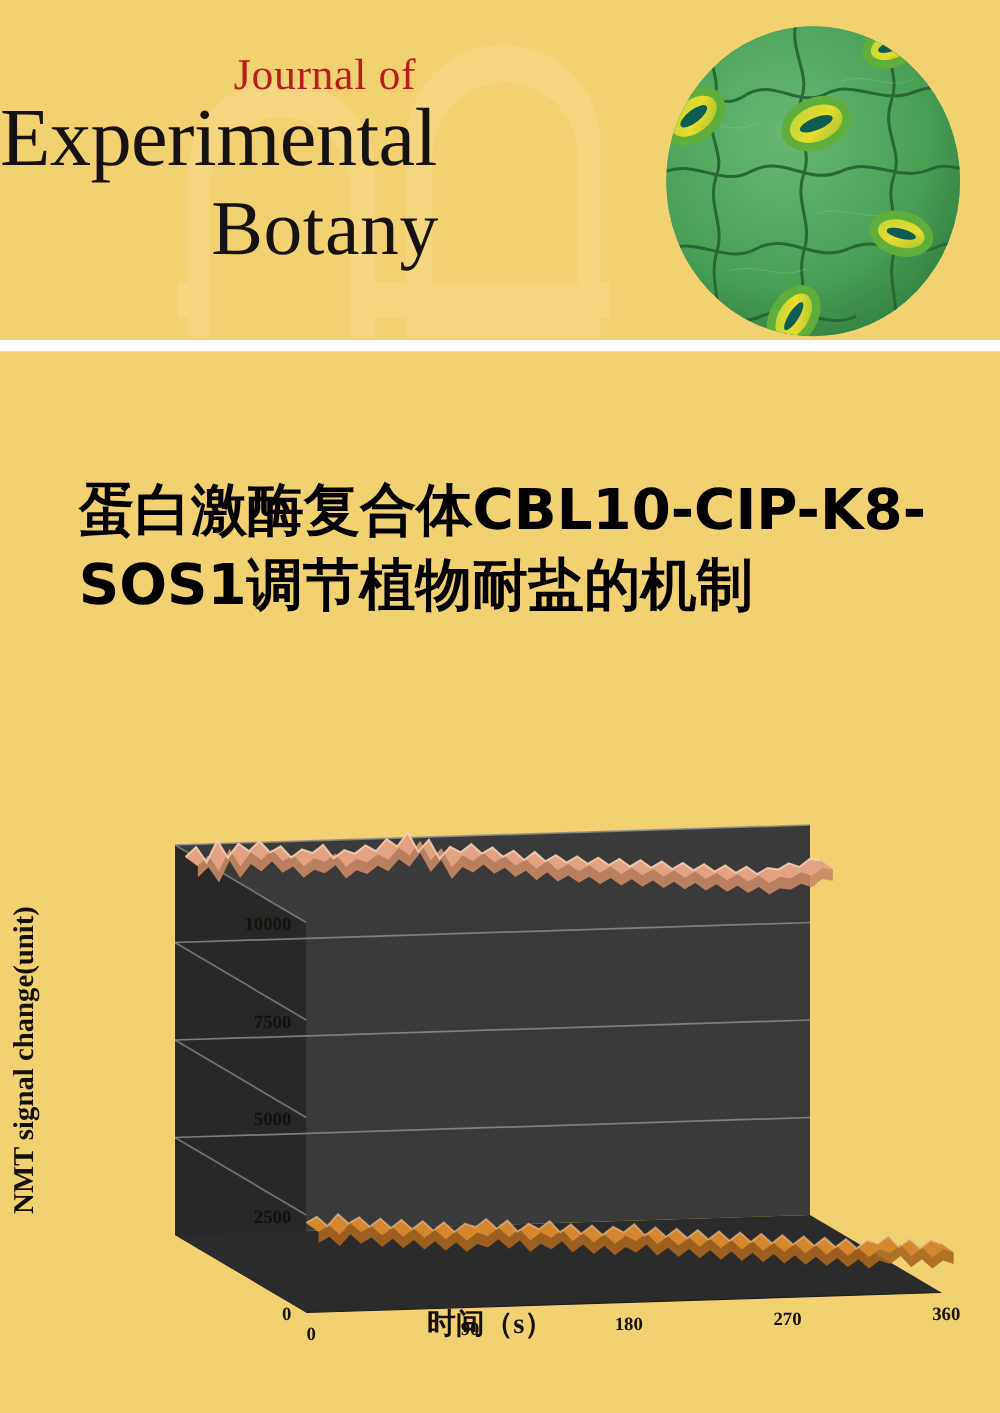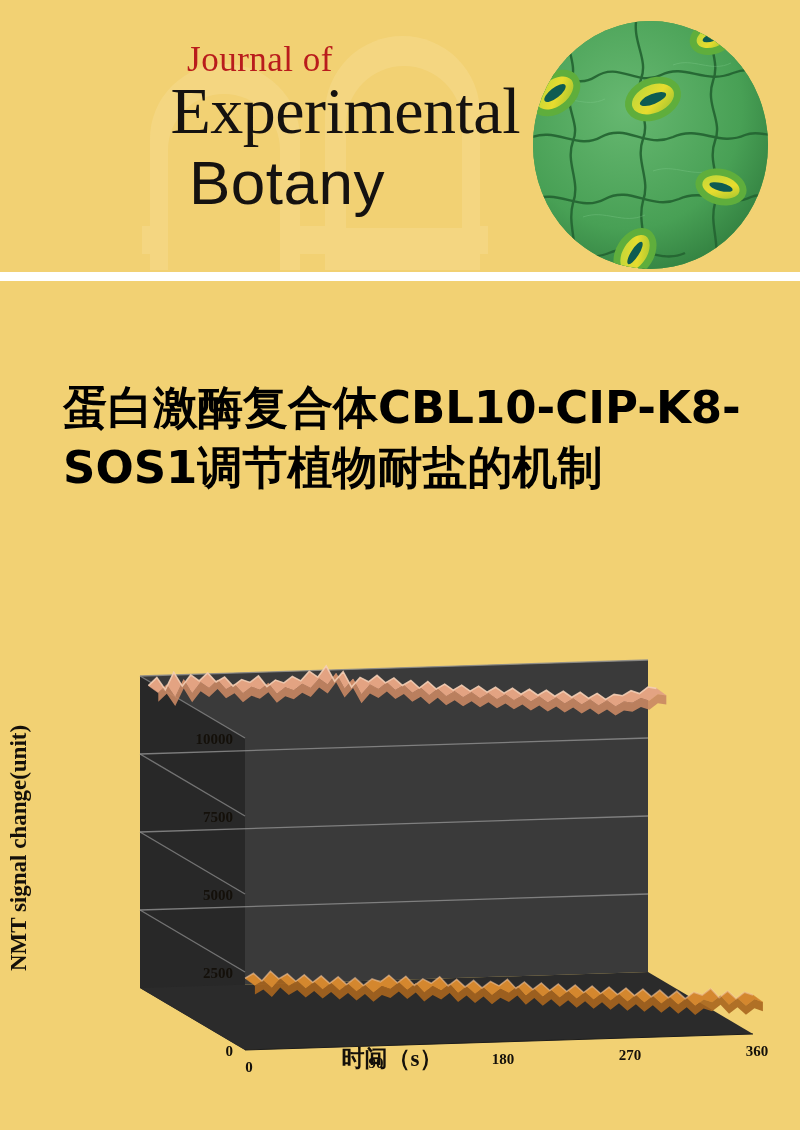--- a/index.html
+++ b/index.html
@@ -18,24 +18,24 @@
   .wm-arch{position:absolute;background:#F7DE96;border-radius:120px 120px 0 0;}
   .wm-a{left:0px;top:34px;width:150px;height:206px;}
   .wm-b{left:175px;top:6px;width:155px;height:234px;}
   .wm-base{position:absolute;left:-8px;top:196px;width:346px;height:28px;background:#F7DE96;}
   .wm-cut{position:absolute;left:18px;top:64px;width:112px;height:176px;background:#F2D173;border-radius:90px 90px 0 0;}
   .wm-cut2{position:absolute;left:196px;top:36px;width:116px;height:162px;background:#F2D173;border-radius:90px 90px 0 0;}
 
   .jtitle{position:absolute;left:0;top:0;width:520px;height:272px;}
   .j-line1{position:absolute;left:0;width:520px;top:40px;text-align:center;
     font-size:35px;color:#b91c1c;letter-spacing:.5px;font-family:"Liberation Serif",serif;}
-  .j-line2{position:absolute;left:0;width:520px;top:78px;text-align:right;
+  .j-line2{position:absolute;left:0;width:520px;top:78px;text-align:left;
     font-size:66px;color:#151210;letter-spacing:-.5px;line-height:1;font-family:"Liberation Serif",serif;}
   .j-line3{position:absolute;left:0;width:520px;top:152px;text-align:center;
-    font-size:62px;color:#151210;letter-spacing:.5px;line-height:1;font-family:Liberation Sans, sans-serif;padding-left:27px;}
+    font-size:62px;color:#151210;letter-spacing:.5px;line-height:1;font-family:Liberation Serif, serif;}
 
   .stomata{position:absolute;left:533px;top:21px;width:235px;height:248px;border-radius:50%;overflow:hidden;
     background:#3F9A4B;}
   .stomata svg{display:block;width:235px;height:248px;}
 
   .divider{position:absolute;left:0;top:272px;width:800px;height:9px;background:#FFFFFF;}
 
   
   .article-title{
     position:absolute;left:63px;top:378px;width:690px;

